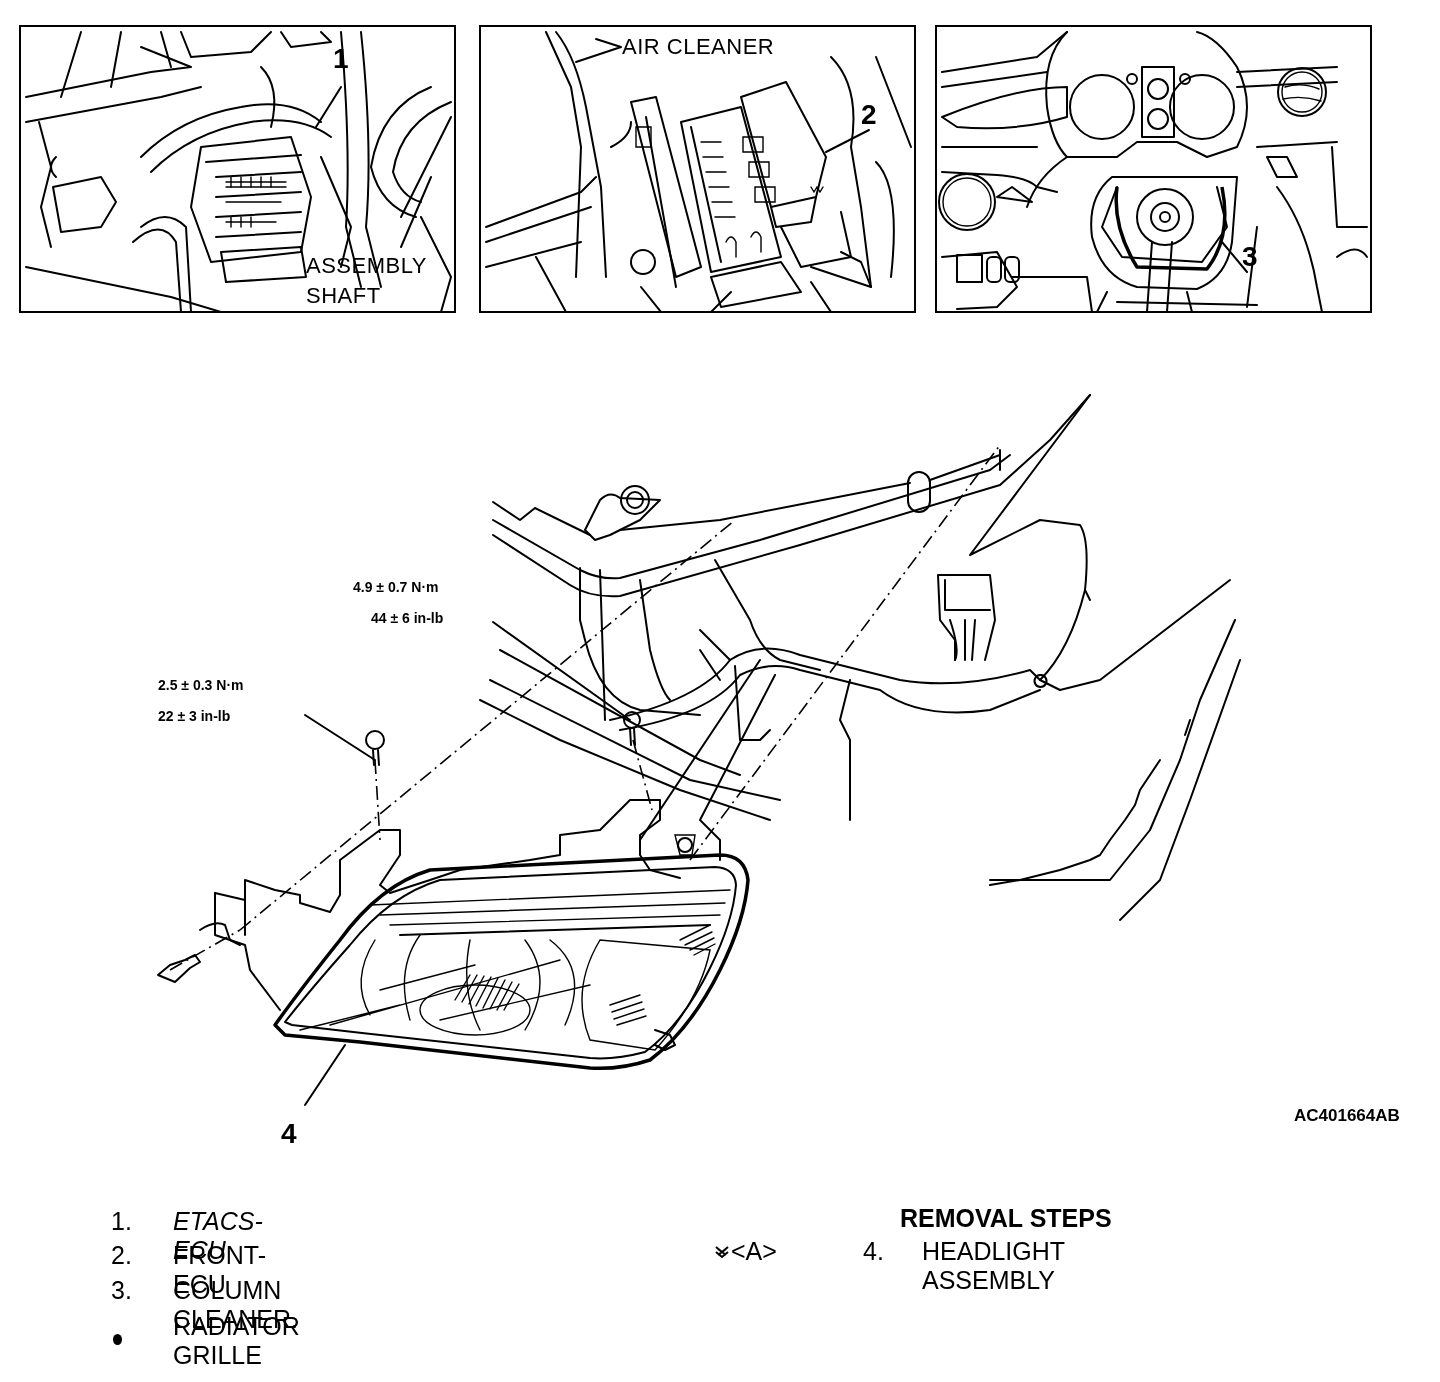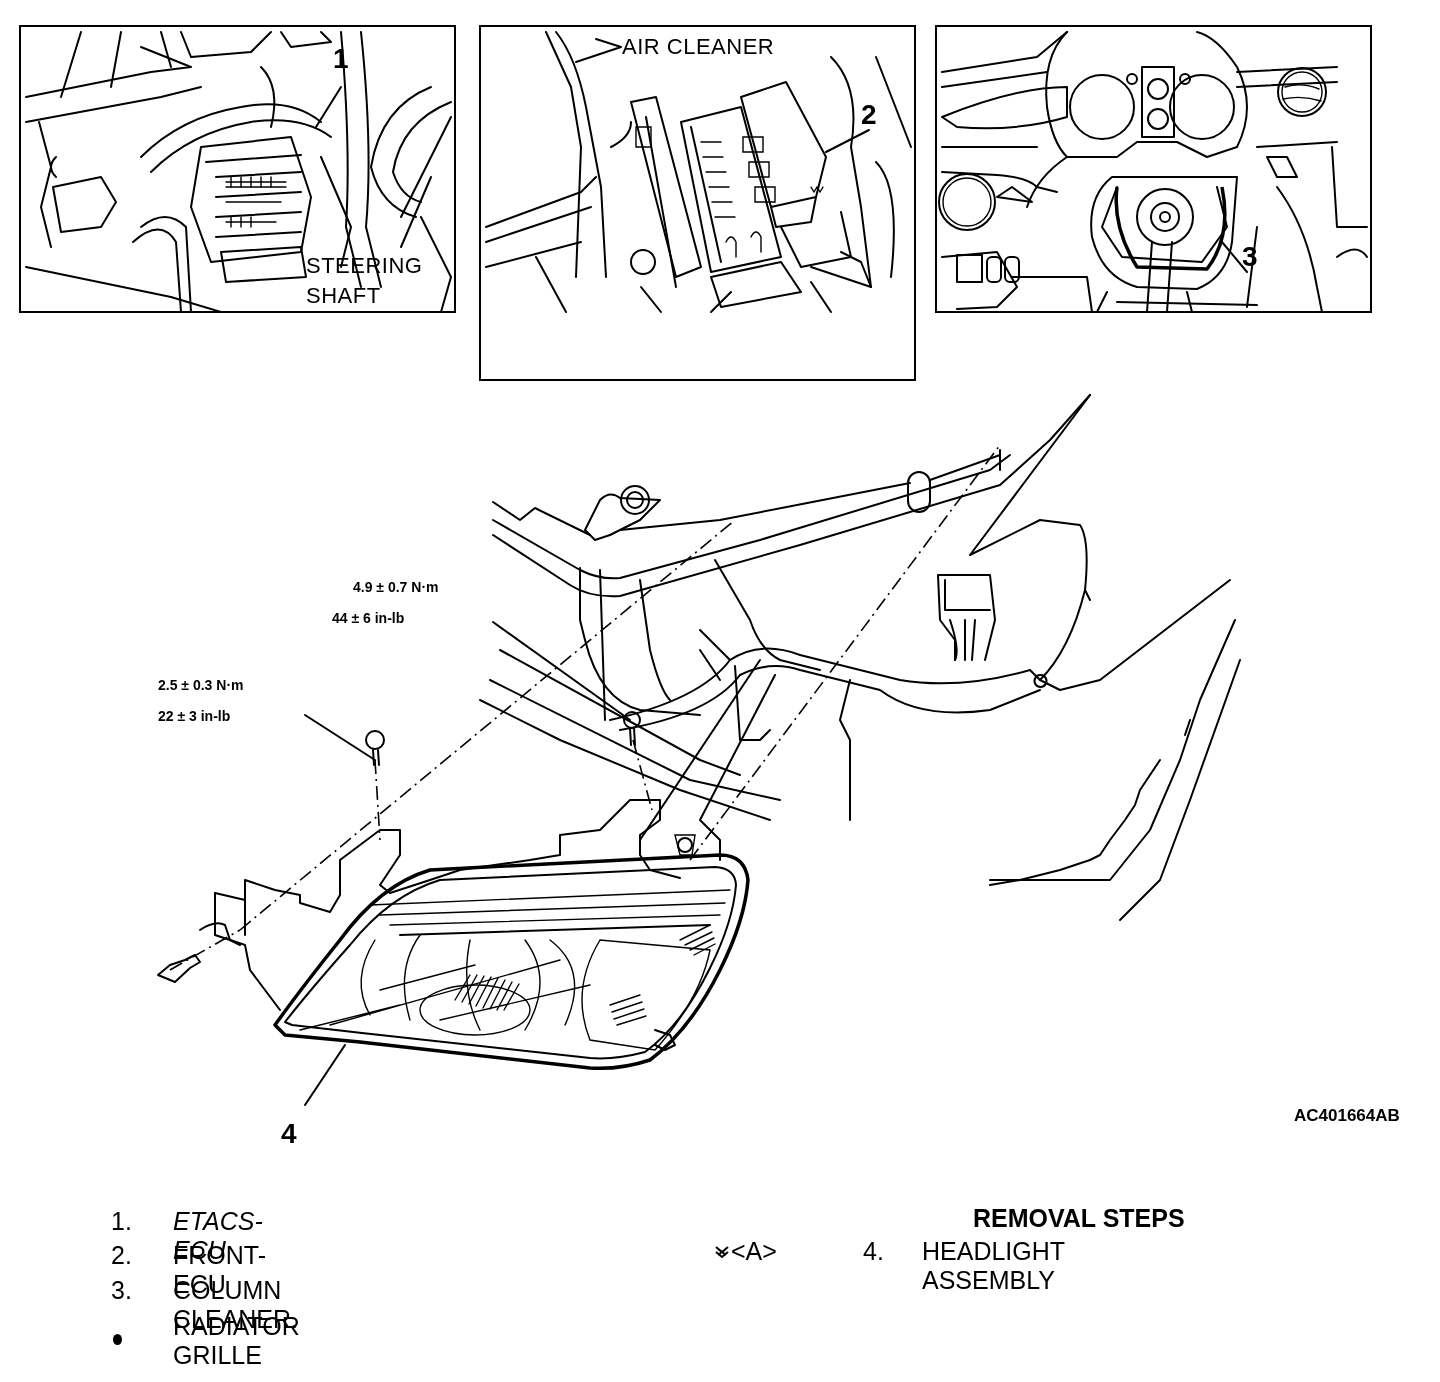--- a/index.html
+++ b/index.html
@@ -57,25 +57,25 @@
       <path d="M205 155 h60 M205 160 h60 M205 175 h55 M205 195 h50"></path>
       <path d="M210 150 v10 M220 150 v10 M230 150 v10 M240 150 v10 M250 150 v10"></path>
       <path d="M210 190 v10 M220 190 v10 M230 190 v10"></path>
     </g>
 
     <path d="M320 60 L295 100" class="stroke"></path>
 
     <path d="M410 150 L380 220" class="stroke"></path>
   </svg>
   <span class="lbl callout" style="left:312px; top:16px;">1</span>
-  <span class="lbl plain" style="left:285px; top:226px;">STEERING</span>
+  <span class="lbl plain" style="left:285px; top:226px;">ASSEMBLY</span>
   <span class="lbl plain" style="left:285px; top:256px;">SHAFT</span>
 </div>
 
-<div class="panel" style="left:479px; top:25px; width:437px; height:356px;">
+<div class="panel" style="left:479px; top:25px; width:437px; height:288px;">
   <svg width="437" height="288">
     <g class="stroke">
       <path d="M65 5 L90 60 L100 120 L95 250"></path>
       <path d="M75 5 Q95 30 105 80 L120 160 L125 250"></path>
       <path d="M5 200 L100 165 L115 150"></path>
       <path d="M5 215 L110 180"></path>
       <path d="M5 240 L100 215"></path>
       <path d="M55 230 L85 285"></path>
       <path d="M130 120 Q150 110 150 95"></path>
       <path d="M150 75 L175 70 L220 240 L195 250 Z"></path>
@@ -260,21 +260,21 @@
       </g>
 
       <path d="M655 1030 L670 1035 L675 1045 L665 1050 L655 1045" class="stroke"></path>
 
       <path d="M305 1105 L345 1045" class="stroke"></path>
     </g>
   </g>
 </svg>
 
 <span class="lbl torque" style="left:353px; top:572px;">4.9 ± 0.7 N·m</span>
-<span class="lbl torque" style="left:332px; top:603px;">44 ± 6 in-lb</span>
+<span class="lbl torque" style="left:371px; top:603px;">44 ± 6 in-lb</span>
 <span class="lbl torque" style="left:158px; top:670px;">2.5 ± 0.3 N·m</span>
 <span class="lbl torque" style="left:158px; top:701px;text-align:center;">22 ± 3 in-lb</span>
 <span class="lbl callout" style="left:281px; top:1118px;">4</span>
 
 <span class="lbl" style="left:1294px; top:1106px; font-weight:bold; font-size:17px;">AC401664AB</span>
 
 <div>
   <div class="legend-row" style="left:0; top:1207px;">
     <span class="legend-num" style="left:111px;">1.</span>
     <span class="legend-text" style="left:173px;font-style:italic;">ETACS-ECU</span>
@@ -287,21 +287,21 @@
     <span class="legend-num" style="left:111px;">3.</span>
     <span class="legend-text" style="left:173px;">COLUMN CLEANER.</span>
   </div>
   <div class="legend-row" style="left:0; top:1312px;">
     <span class="legend-num" style="left:113px; top:10px;"><span class="bullet"></span></span>
     <span class="legend-text" style="left:173px;">RADIATOR GRILLE</span>
   </div>
 </div>
 
 <div>
-  <span class="lbl" style="left:973px; top:1204px; font-weight:bold; font-size:25px;">REMOVAL STEPS</span>
+  <span class="lbl" style="left:900px; top:1204px; font-weight:bold; font-size:25px;">REMOVAL STEPS</span>
   <div class="legend-row" style="left:0; top:1237px;">
     <span class="legend-num" style="left:714px; top:2px;">
       <svg width="16" height="18" viewBox="0 0 16 18">
         <path d="M2 3 L8 8 L14 3 M2 8 L8 13 L14 8 M4 5 L12 11 M12 5 L4 11" fill="none" stroke="#000" stroke-width="2"></path>
       </svg>
     </span>
     <span class="legend-num" style="left:731px;">&lt;A&gt;</span>
     <span class="legend-num" style="left:863px;">4.</span>
     <span class="legend-text" style="left:922px;">HEADLIGHT ASSEMBLY</span>
   </div>

